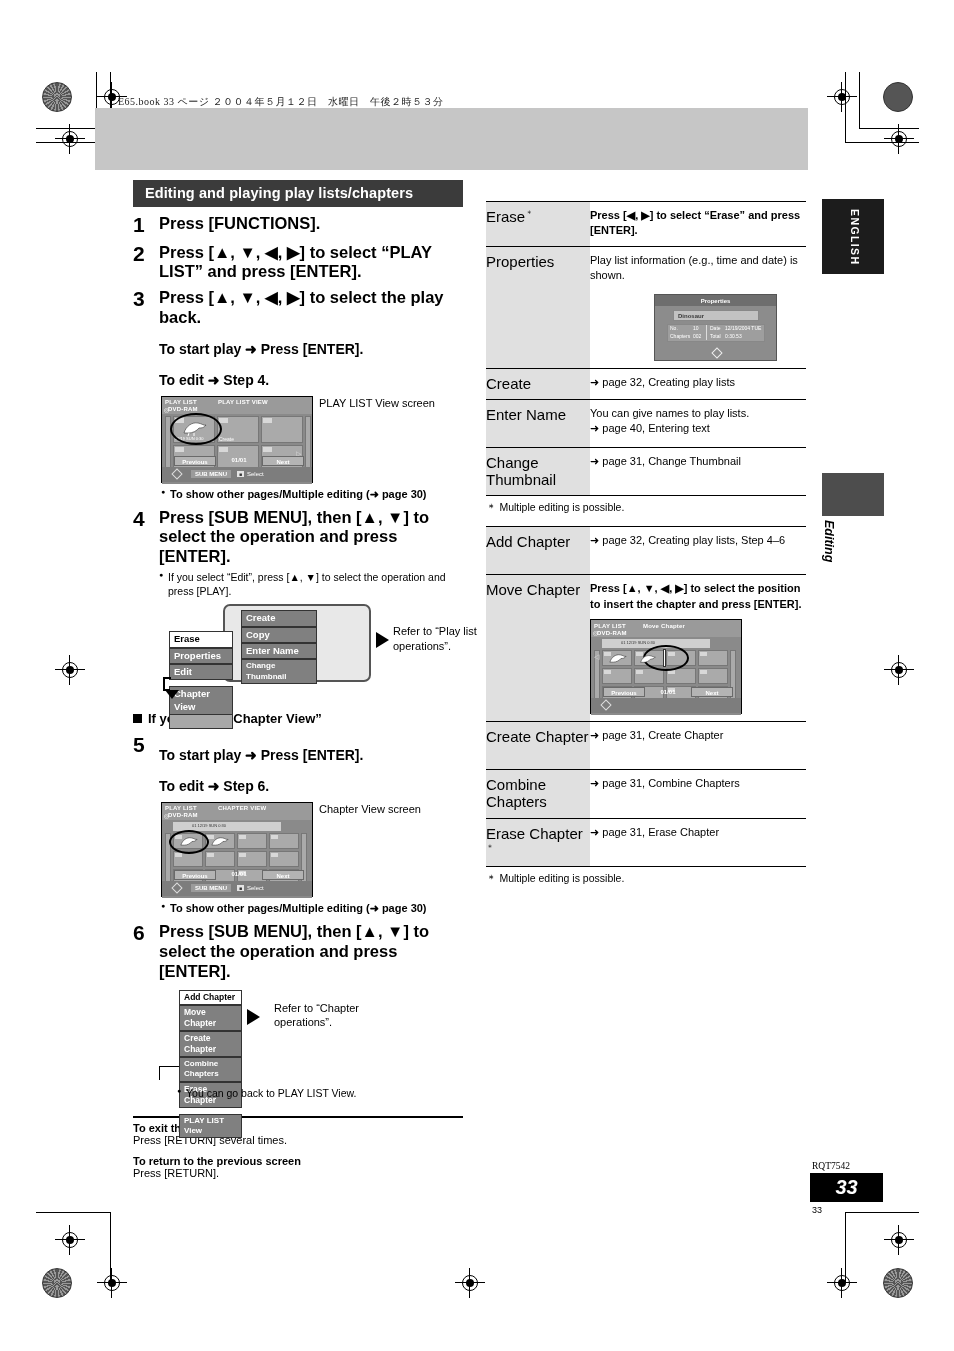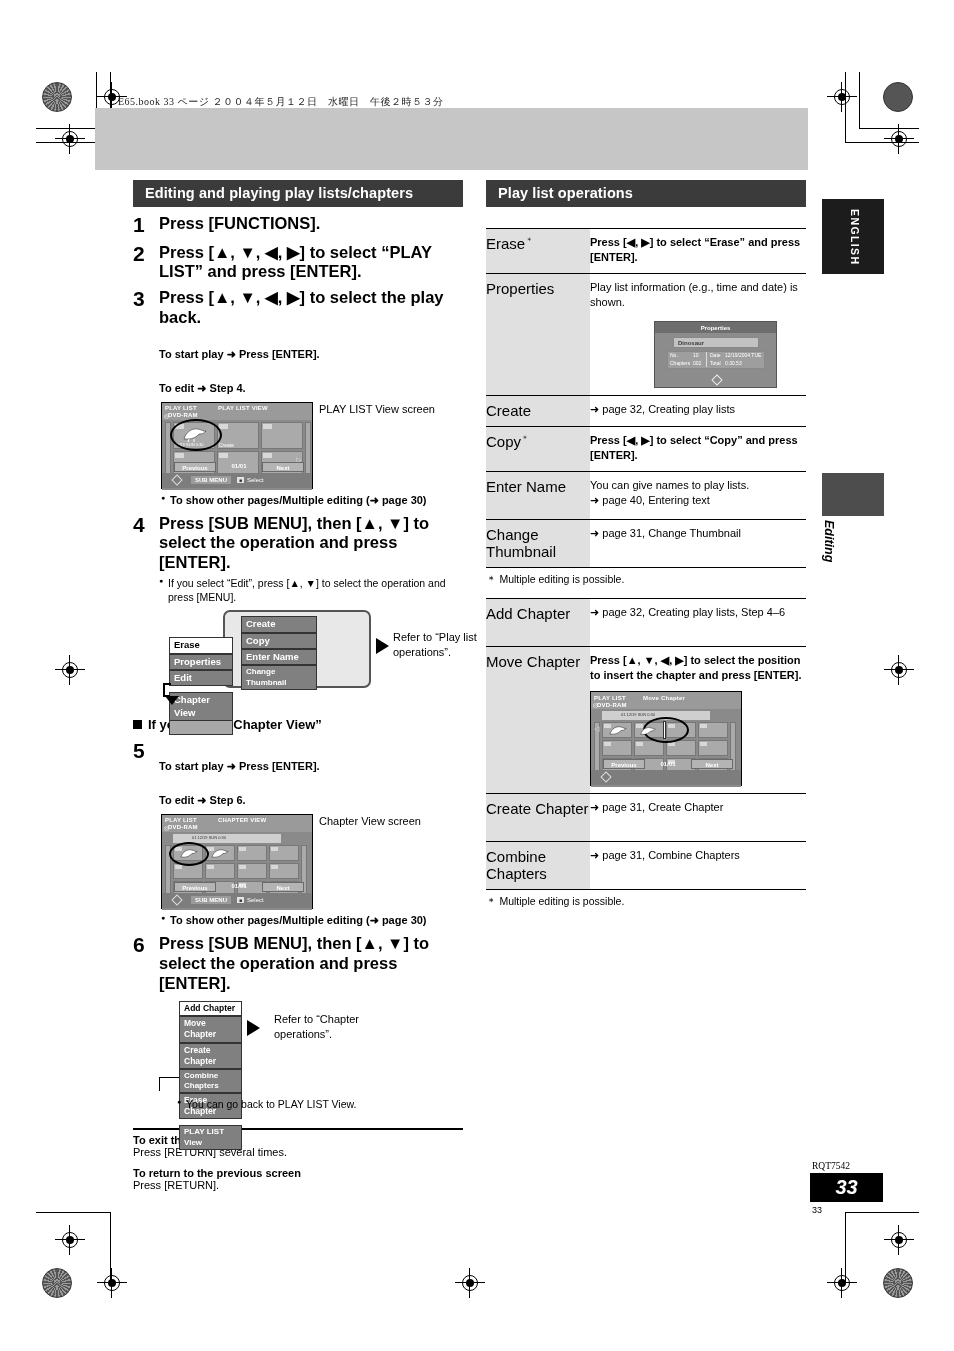--- a/index.html
+++ b/index.html
@@ -52,21 +52,21 @@
     background:#3b3b3b; color:#fff; font-weight:bold; font-size:14.5px;
     padding:5px 0 6px 12px; letter-spacing:.1px;
   }
 
   
   .step { display:flex; margin-top:6px; }
   .step-num { font-size:21px; font-weight:bold; width:26px; flex:0 0 26px;
               line-height:1.08; }
   .step-body { flex:1; }
   .step-title { font-size:16.5px; font-weight:bold; line-height:1.2; }
-  .sub-line { font-size:11px; font-weight:bold; line-height:1.35; margin-top:19px;}
+  .sub-line { font-size:14px; font-weight:bold; line-height:1.35; margin-top:12px;}
   .bullet-note { font-size:10.5px; line-height:1.35; margin-top:3px;
                  position:relative; padding-left:9px; }
   .bullet-note::before { content:"\25CF"; position:absolute; left:0; top:0; font-size:7px; }
   .bold-note { font-size:11px; font-weight:bold; position:relative; padding-left:9px;
                margin-top:5px; }
   .bold-note::before { content:"\25CF"; position:absolute; left:0; top:0px; font-size:7px; }
 
   .sq-head { font-size:13px; font-weight:bold; margin-top:4px; }
   .sq-head .sq { display:inline-block; width:9px; height:9px; background:#000;
                  margin-right:6px; }
@@ -300,21 +300,21 @@
     </div>
     <div class="screen-caption" style="margin-left:6px;padding-top:1px;">PLAY LIST View screen</div>
   </div>
 
   <div class="bold-note" style="margin-left:28px;">To show other pages/Multiple editing (➜ page 30)</div>
 
   <div class="step" style="margin-top:7px;">
     <div class="step-num">4</div>
     <div class="step-body">
       <div class="step-title">Press [SUB MENU], then [▲, ▼] to select the operation and press [ENTER].</div>
-      <div class="bullet-note">If you select “Edit”, press [▲, ▼] to select the operation and press [MENU].</div>
+      <div class="bullet-note">If you select “Edit”, press [▲, ▼] to select the operation and press [PLAY].</div>
     </div>
   </div>
 
   <div style="position:relative;height:105px;margin-top:6px;margin-left:30px;">
     <div class="menu-box" style="position:absolute;left:60px;top:0;width:148px;height:78px;background:#e8e8e8;"></div>
 
     <div style="position:absolute;left:78px;top:6px;width:76px;">
       <div class="menu-item">Create</div>
       <div class="menu-item">Copy</div>
       <div class="menu-item">Enter Name</div>
@@ -457,21 +457,20 @@
     <div class="bold-small">To exit the screen</div>
     <div class="reg-small">Press [RETURN] several times.</div>
     <div class="bold-small" style="margin-top:9px;">To return to the previous screen</div>
     <div class="reg-small">Press [RETURN].</div>
   </div>
 
 </div>
 
 <div class="col-right">
 
-  <div class="sect-bar">Play list operations</div>
 
   <table class="ops">
     <tbody>
         <tr>
       <td class="opname">
         <span>Erase</span><sup class="ast">＊</sup>
       </td>
       <td class="opdesc bold">Press [◀, ▶] to select “Erase” and press [ENTER].</td>
     </tr>
     <tr>
@@ -502,26 +501,20 @@
         </div>
       </td>
     </tr>
     <tr>
       <td class="opname">
         <span>Create</span>
       </td>
       <td class="opdesc">➜ page 32, Creating play lists</td>
     </tr>
     <tr>
-      <td class="opname">
-        <span>Copy</span><sup class="ast">＊</sup>
-      </td>
-      <td class="opdesc bold">Press [◀, ▶] to select “Copy” and press [ENTER].</td>
-    </tr>
-    <tr>
       <td class="opname" style="height:48px;">
         <span>Enter Name</span>
       </td>
       <td class="opdesc" style="white-space:pre-line;">You can give names to play lists.
 ➜ page 40, Entering text</td>
     </tr>
     <tr>
       <td class="opname" style="height:46px;">
         <span>Change Thumbnail</span>
       </td>
@@ -625,20 +618,26 @@
         <span>Create Chapter</span>
       </td>
       <td class="opdesc">➜ page 31, Create Chapter</td>
     </tr>
     <tr>
       <td class="opname" style="height:48px;">
         <span>Combine Chapters</span>
       </td>
       <td class="opdesc">➜ page 31, Combine Chapters</td>
     </tr>
+    <tr>
+      <td class="opname" style="height:48px;">
+        <span>Erase Chapter</span><sup class="ast">＊</sup>
+      </td>
+      <td class="opdesc">➜ page 31, Erase Chapter</td>
+    </tr>
   </tbody>
     </table>
 
   <div class="footnote">＊ Multiple editing is possible.</div>
 
 </div>
 
 <div class="english-tab">
   <span>ENGLISH</span>
 </div>

